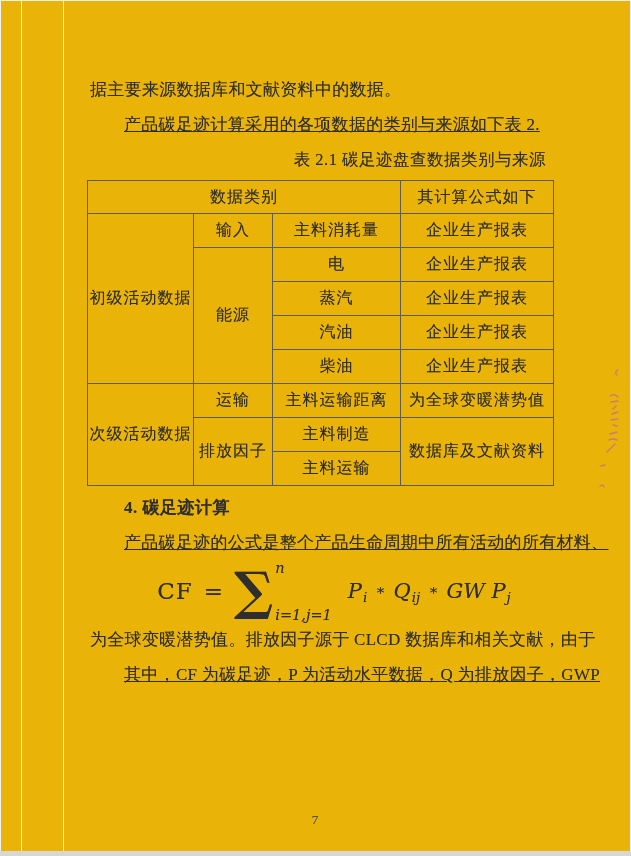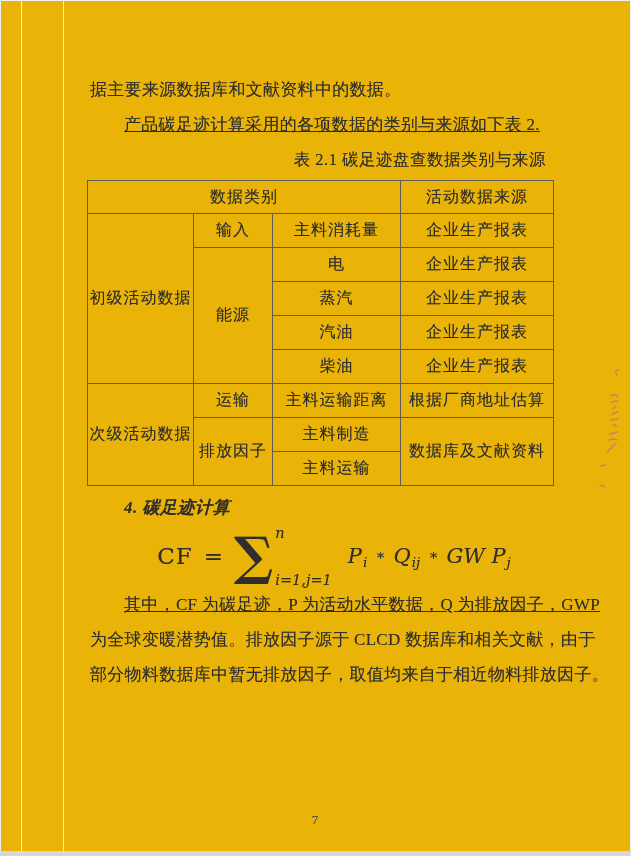--- a/index.html
+++ b/index.html
@@ -28,21 +28,21 @@
     width:466px;margin:3px 0 0 -3px;border-radius:6px;
   }
   table.dtable td{
     border:1px solid #5c5c5c;
     text-align:center;vertical-align:middle;
     font-size:16px;letter-spacing:1px;padding:0;
   }
   table.dtable tr{height:34px;}
   table.dtable tr.hrow{height:33px;}
 
-  .heading{margin:4px 0 0 0;font-size:17px;font-weight:bold;line-height:35px;letter-spacing:.5px;text-indent:34px;font-style:italic;}
+  .heading{margin:4px 0 0 0;font-size:17px;font-weight:bold;line-height:35px;letter-spacing:.5px;text-indent:34px;}
 
   .formula{
     height:62px;display:flex;align-items:center;justify-content:center;
     font-family:"DejaVu Serif","Liberation Serif",serif;
   }
   .formula .cf{font-size:23px;letter-spacing:1px;margin-left:32px;}
   .formula .eq{font-size:23px;margin:0 11px;}
   .sum{display:inline-flex;align-items:center;}
   .sigma{font-size:52px;line-height:.88;font-weight:bold;}
   .limits{
@@ -80,21 +80,21 @@
     <table class="dtable">
       <colgroup>
         <col style="width:106px">
           <col style="width:79px">
           <col style="width:128px">
           <col style="width:153px">
       </colgroup>
       <tbody>
         <tr class="hrow">
           <td colspan="3">数据类别</td>
-          <td>活动数据来源</td>
+          <td>其计算公式如下</td>
         </tr>
         <tr>
           <td rowspan="5">初级活动数据</td>
           <td>输入</td>
           <td>主料消耗量</td>
           <td>企业生产报表</td>
         </tr>
         <tr>
           <td rowspan="4">能源</td>
           <td>电</td>
@@ -109,35 +109,36 @@
           <td>企业生产报表</td>
         </tr>
         <tr>
           <td>柴油</td>
           <td>企业生产报表</td>
         </tr>
         <tr>
           <td rowspan="3">次级活动数据</td>
           <td>运输</td>
           <td>主料运输距离</td>
-          <td>根据厂商地址估算</td>
+          <td>为全球变暖潜势值</td>
         </tr>
         <tr>
           <td rowspan="2">排放因子</td>
           <td>主料制造</td>
           <td rowspan="2">数据库及文献资料</td>
         </tr>
         <tr>
           <td>主料运输</td>
         </tr>
       </tbody>
     </table>
 
     <p class="heading">4. 碳足迹计算</p>
 
+    <p class="line indent">产品碳足迹的公式是整个产品生命周期中所有活动的所有材料、</p>
 
     <div class="formula">
       <span class="cf">CF</span>
       <span class="eq">=</span>
       <span class="sum">
         <span class="sigma">∑</span>
         <span class="limits">
           <span class="upper">n</span>
           <span class="lower">i=1,j=1</span>
         </span>
@@ -147,23 +148,22 @@
           <sub>i</sub>
         <span class="star">∗</span>
         <span>Q</span>
           <sub>ij</sub>
         <span class="star">∗</span>
         <span>GW P</span>
           <sub>j</sub>
       </span>
     </div>
 
+    <p class="line">为全球变暖潜势值。排放因子源于 CLCD 数据库和相关文献，由于</p>
     <p class="line indent">其中，CF 为碳足迹，P 为活动水平数据，Q 为排放因子，GWP</p>
-    <p class="line">为全球变暖潜势值。排放因子源于 CLCD 数据库和相关文献，由于</p>
-    <p class="line">部分物料数据库中暂无排放因子，取值均来自于相近物料排放因子。</p>
 
   </div>
 
   <svg class="red-mark" width="28" height="135" viewBox="0 0 28 135">
     <g stroke="#c96e88" stroke-width="1.4" fill="none" opacity="0.8" stroke-linecap="round">
       <path d="M22,8 q-4,2 -1,5"></path>
       <path d="M14,34 q5,-3 8,1 M15,40 l7,-1 M20,44 l-3,3"></path>
       <path d="M16,52 l6,-2 M15,58 l7,-1 M17,63 l4,1"></path>
       <path d="M14,72 l7,-2 M13,78 q4,-2 8,0"></path>
       <path d="M11,90 l8,-8"></path>

